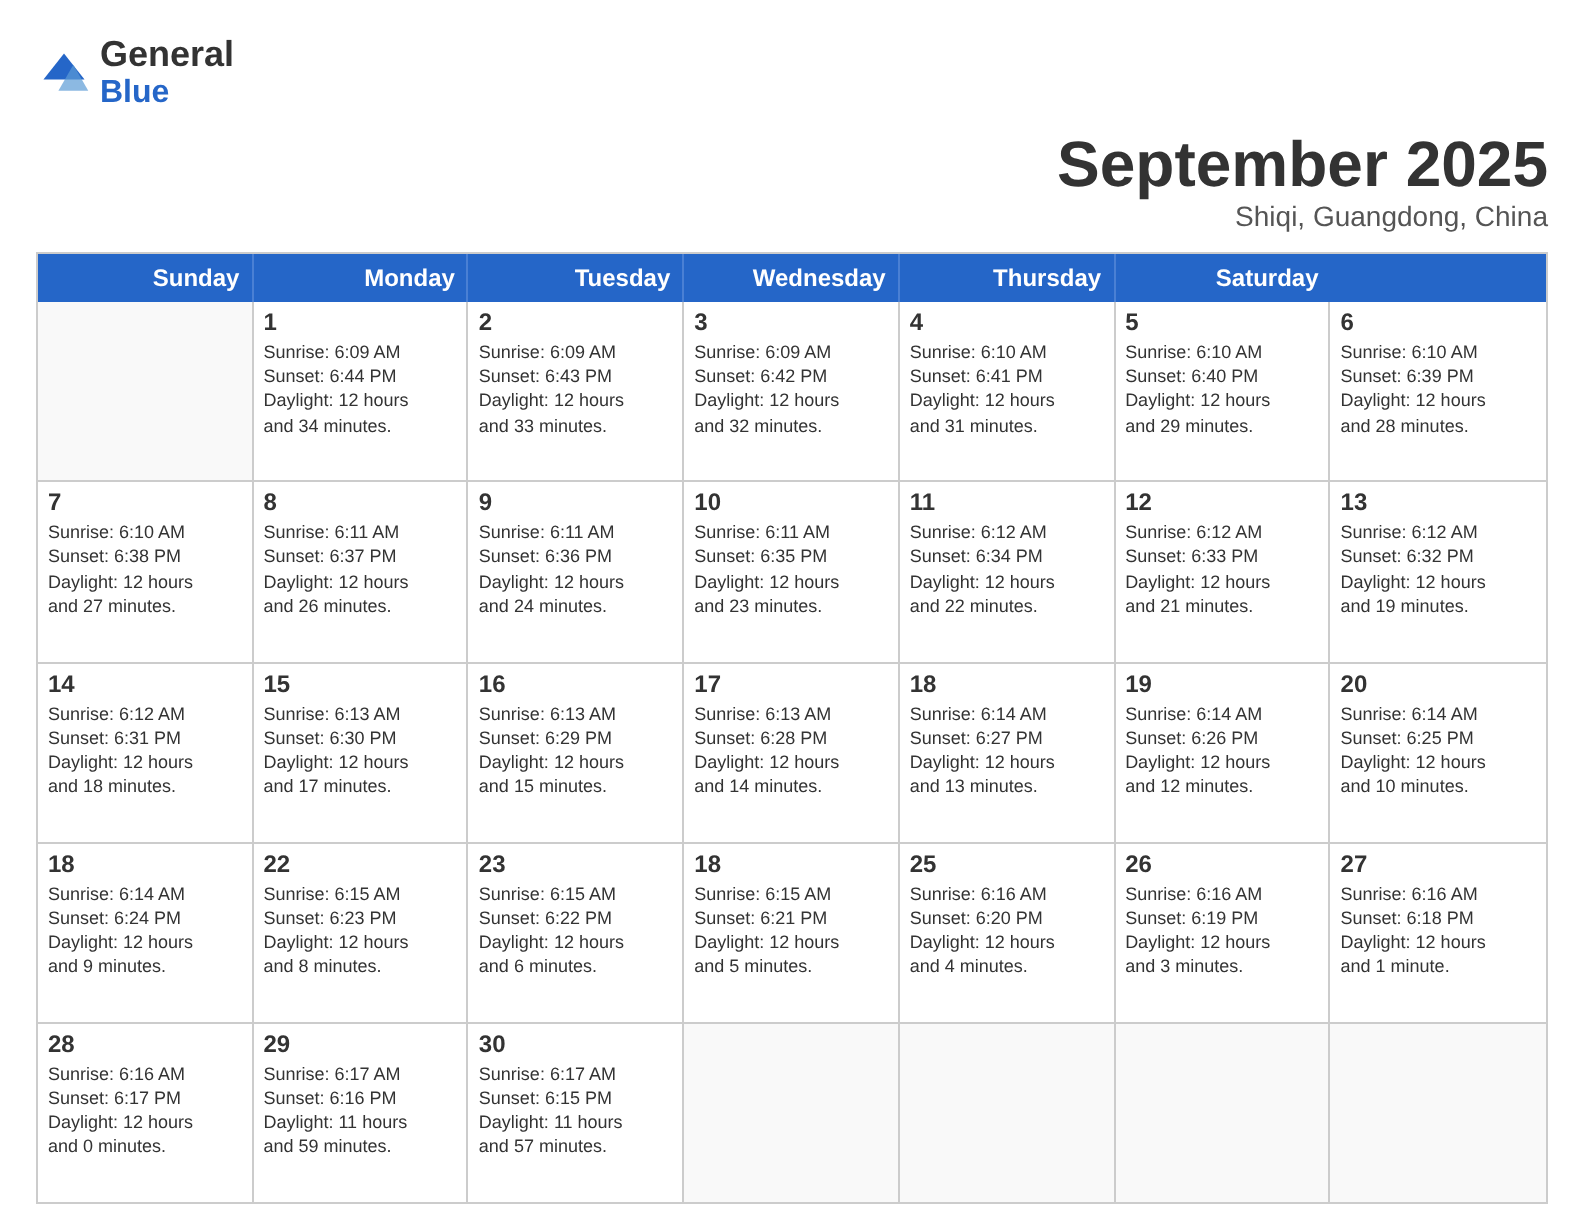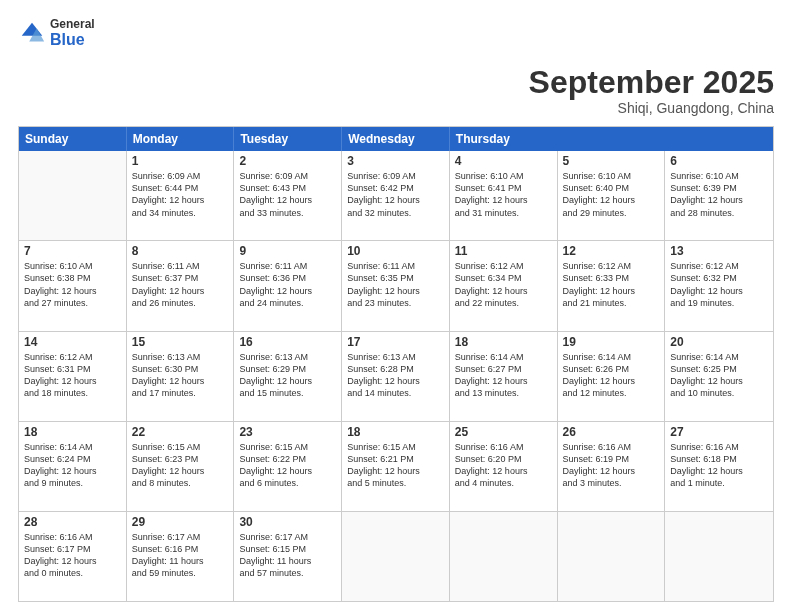--- a/index.html
+++ b/index.html
@@ -27,21 +27,21 @@
       display: flex;
       align-items: center;
       gap: 4px;
     }
     .logo-text {
       display: flex;
       flex-direction: column;
       line-height: 1.1;
     }
     .logo-general {
-      font-size: 12px;
+      font-size: 18px;
       font-weight: bold;
       color: #333;
     }
     .logo-blue {
       font-size: 16px;
       font-weight: bold;
       color: #2566c8;
     }
     .logo-icon {
       width: 28px;
@@ -70,21 +70,21 @@
     .cal-header {
       display: grid;
       grid-template-columns: repeat(7, 1fr);
       background: #2566c8;
     }
     .cal-header-cell {
       color: #fff;
       font-size: 12px;
       font-weight: bold;
       padding: 5px 6px;
-      text-align: left;
+      text-align: right;
       border-right: 1px solid #4a80d4;
     }
     .cal-header-cell:last-child { border-right: none; }
     .cal-body {
       display: flex;
       flex-direction: column;
       flex: 1;
     }
     .cal-row {
       display: grid;
@@ -136,20 +136,21 @@
     </div>
   </div>
 
   <div class="calendar">
     <div class="cal-header" id="cal-header">
         <div class="cal-header-cell">Sunday</div>
         <div class="cal-header-cell">Monday</div>
         <div class="cal-header-cell">Tuesday</div>
         <div class="cal-header-cell">Wednesday</div>
         <div class="cal-header-cell">Thursday</div>
+        <div class="cal-header-cell">Saturday</div>
       </div>
     <div class="cal-body" id="cal-body">
         <div class="cal-row">
           <div class="cal-cell empty"></div>
           <div class="cal-cell">
             <div class="day-num">1</div>
             <div class="cell-text" style="white-space: pre-line;">Sunrise: 6:09 AM
 Sunset: 6:44 PM
 Daylight: 12 hours
 and 34 minutes.</div>

